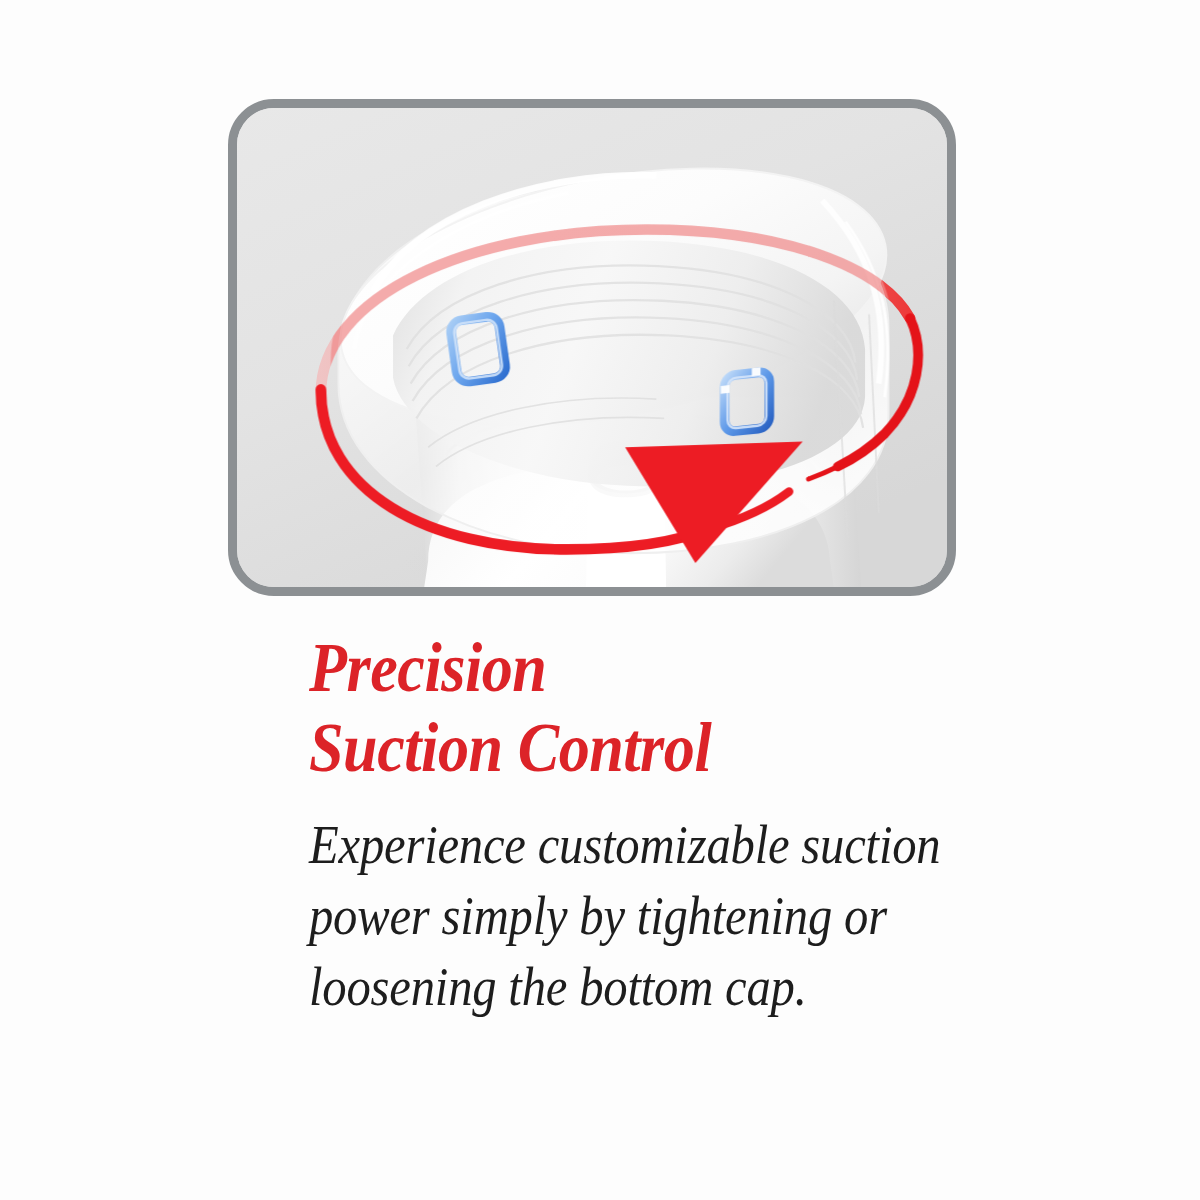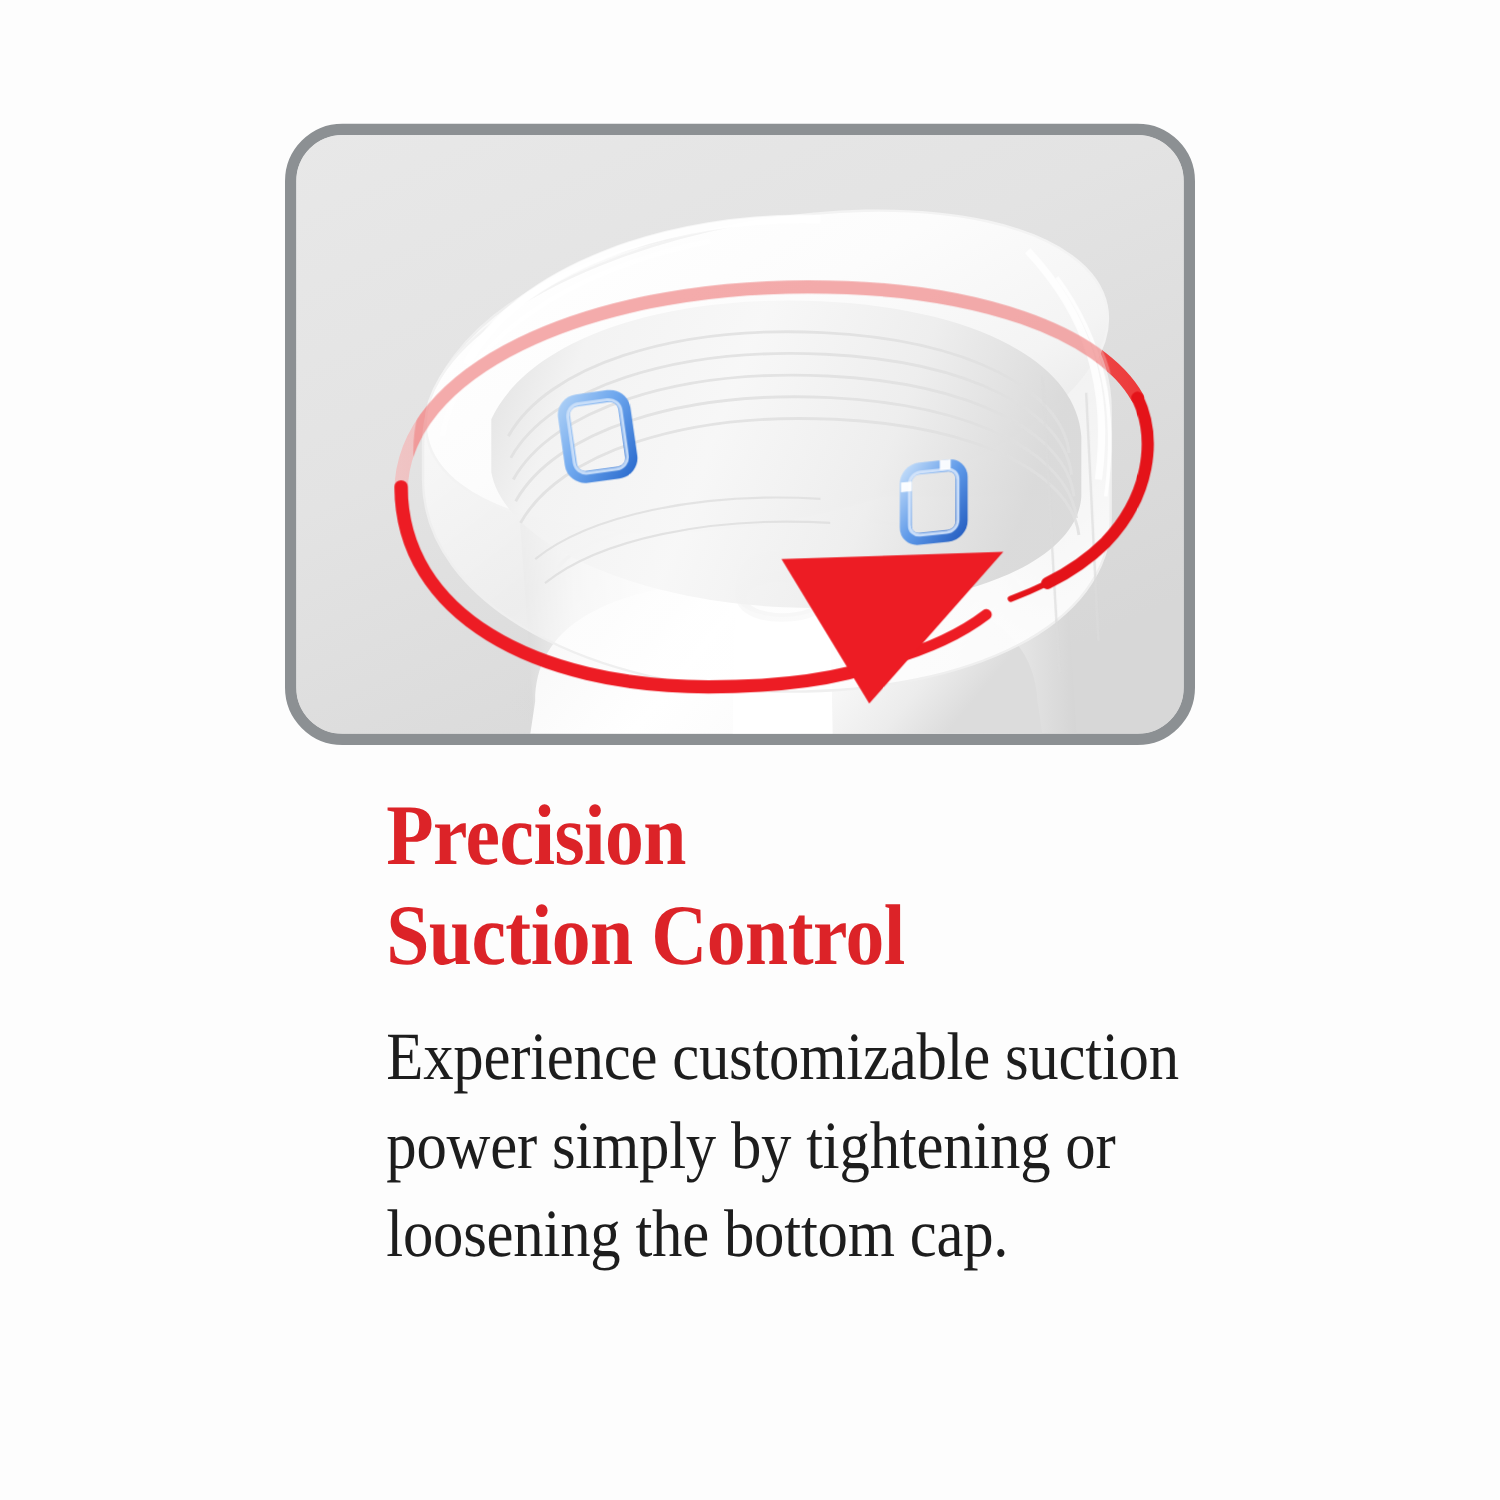--- a/index.html
+++ b/index.html
@@ -12,20 +12,21 @@
     height: 1200px;
     font-family: "Liberation Serif", "DejaVu Serif", serif;
     overflow: hidden;
   }
 
   #page {
     position: relative;
     width: 1200px;
     height: 1200px;
     background: #fdfdfd;
+    font-style: italic;
   }
 
   
   .illus-panel {
     position: absolute;
     left: 228px;
     top: 99px;
     width: 728px;
     height: 497px;
     border-radius: 46px;

